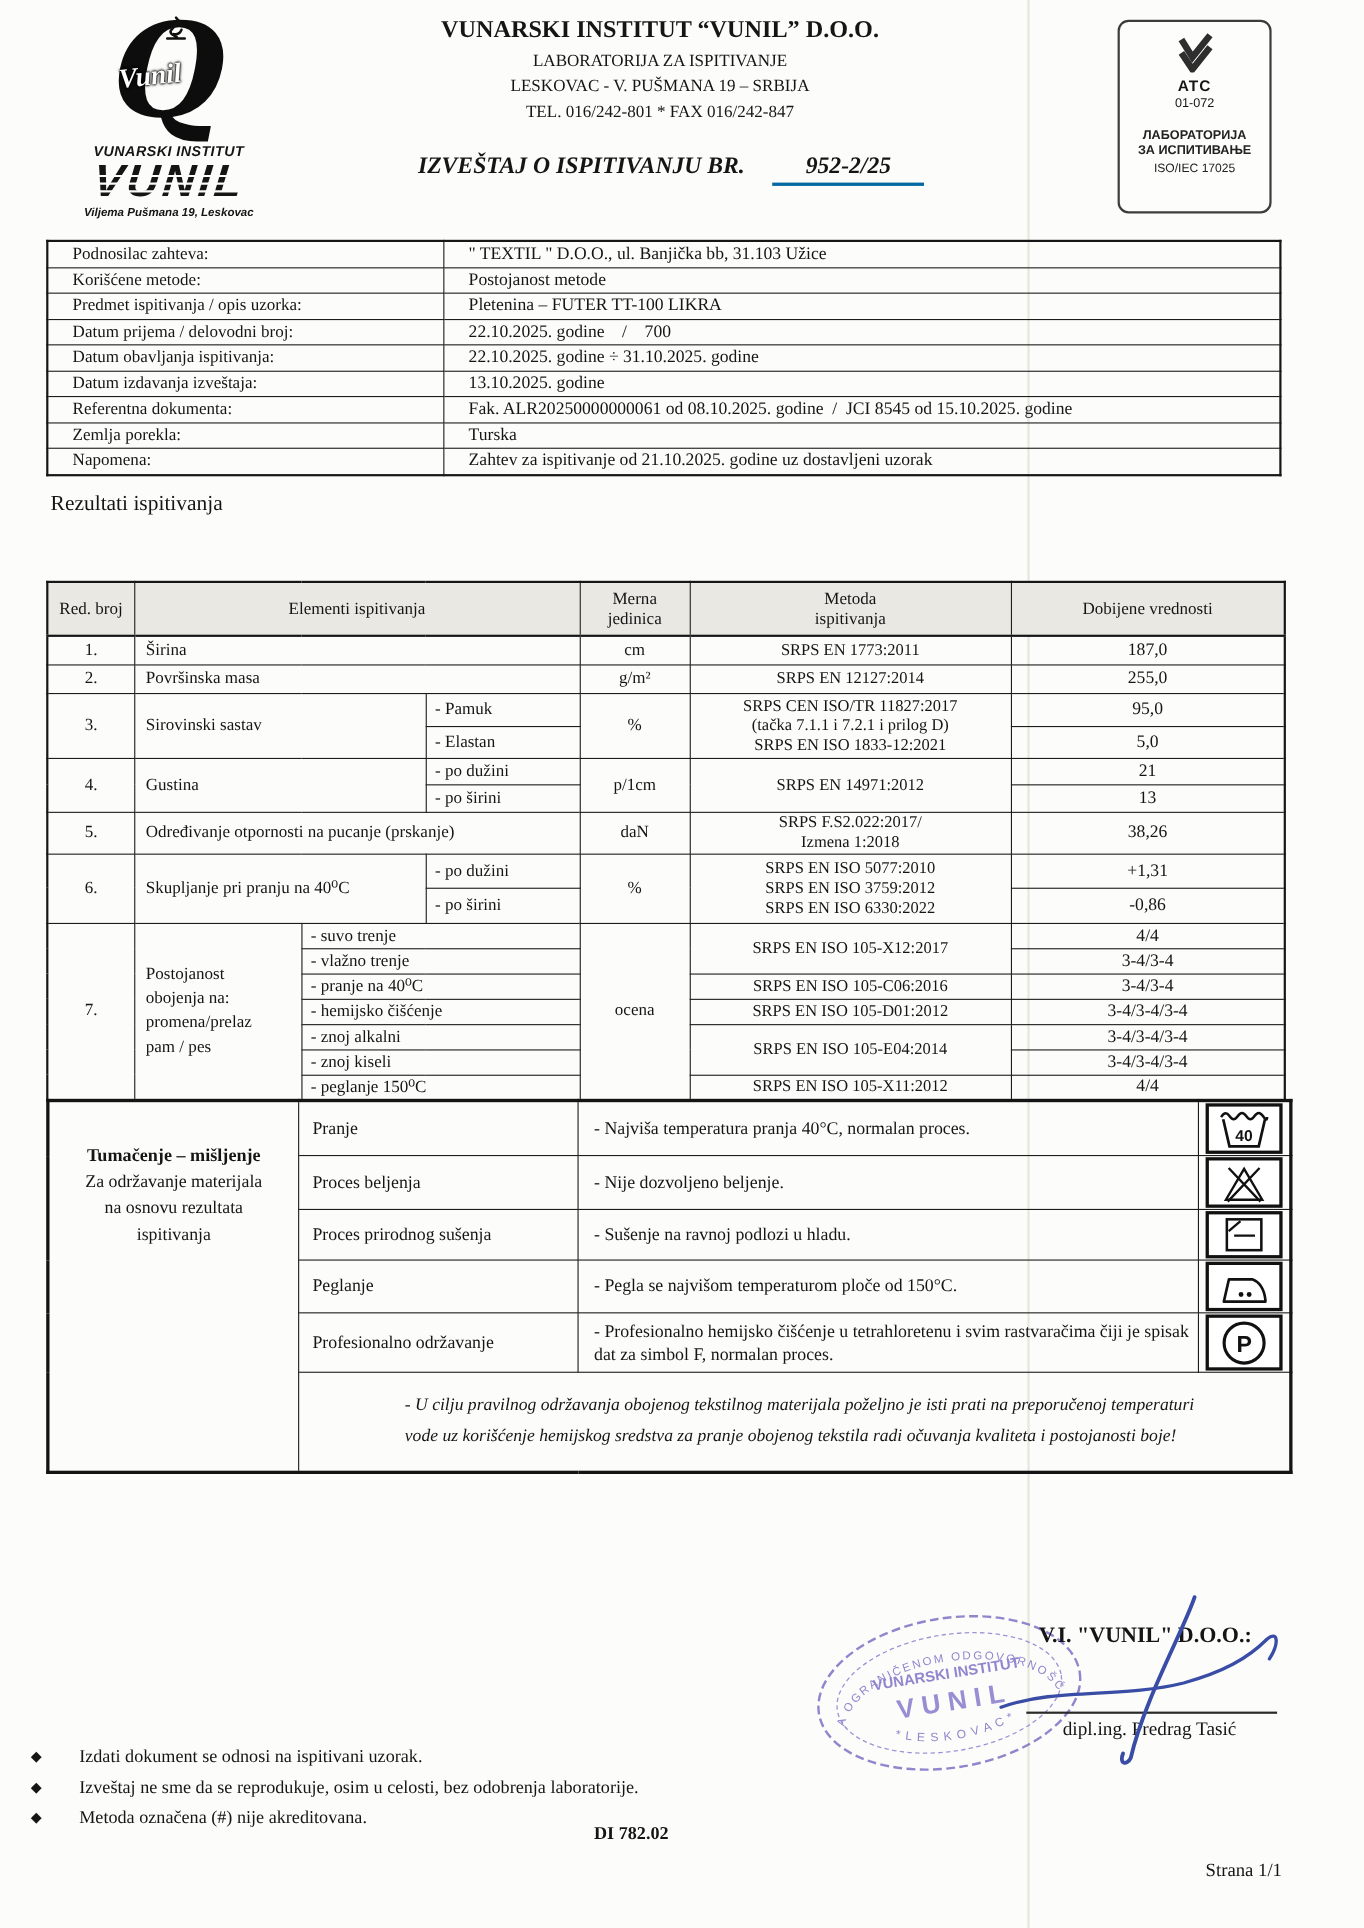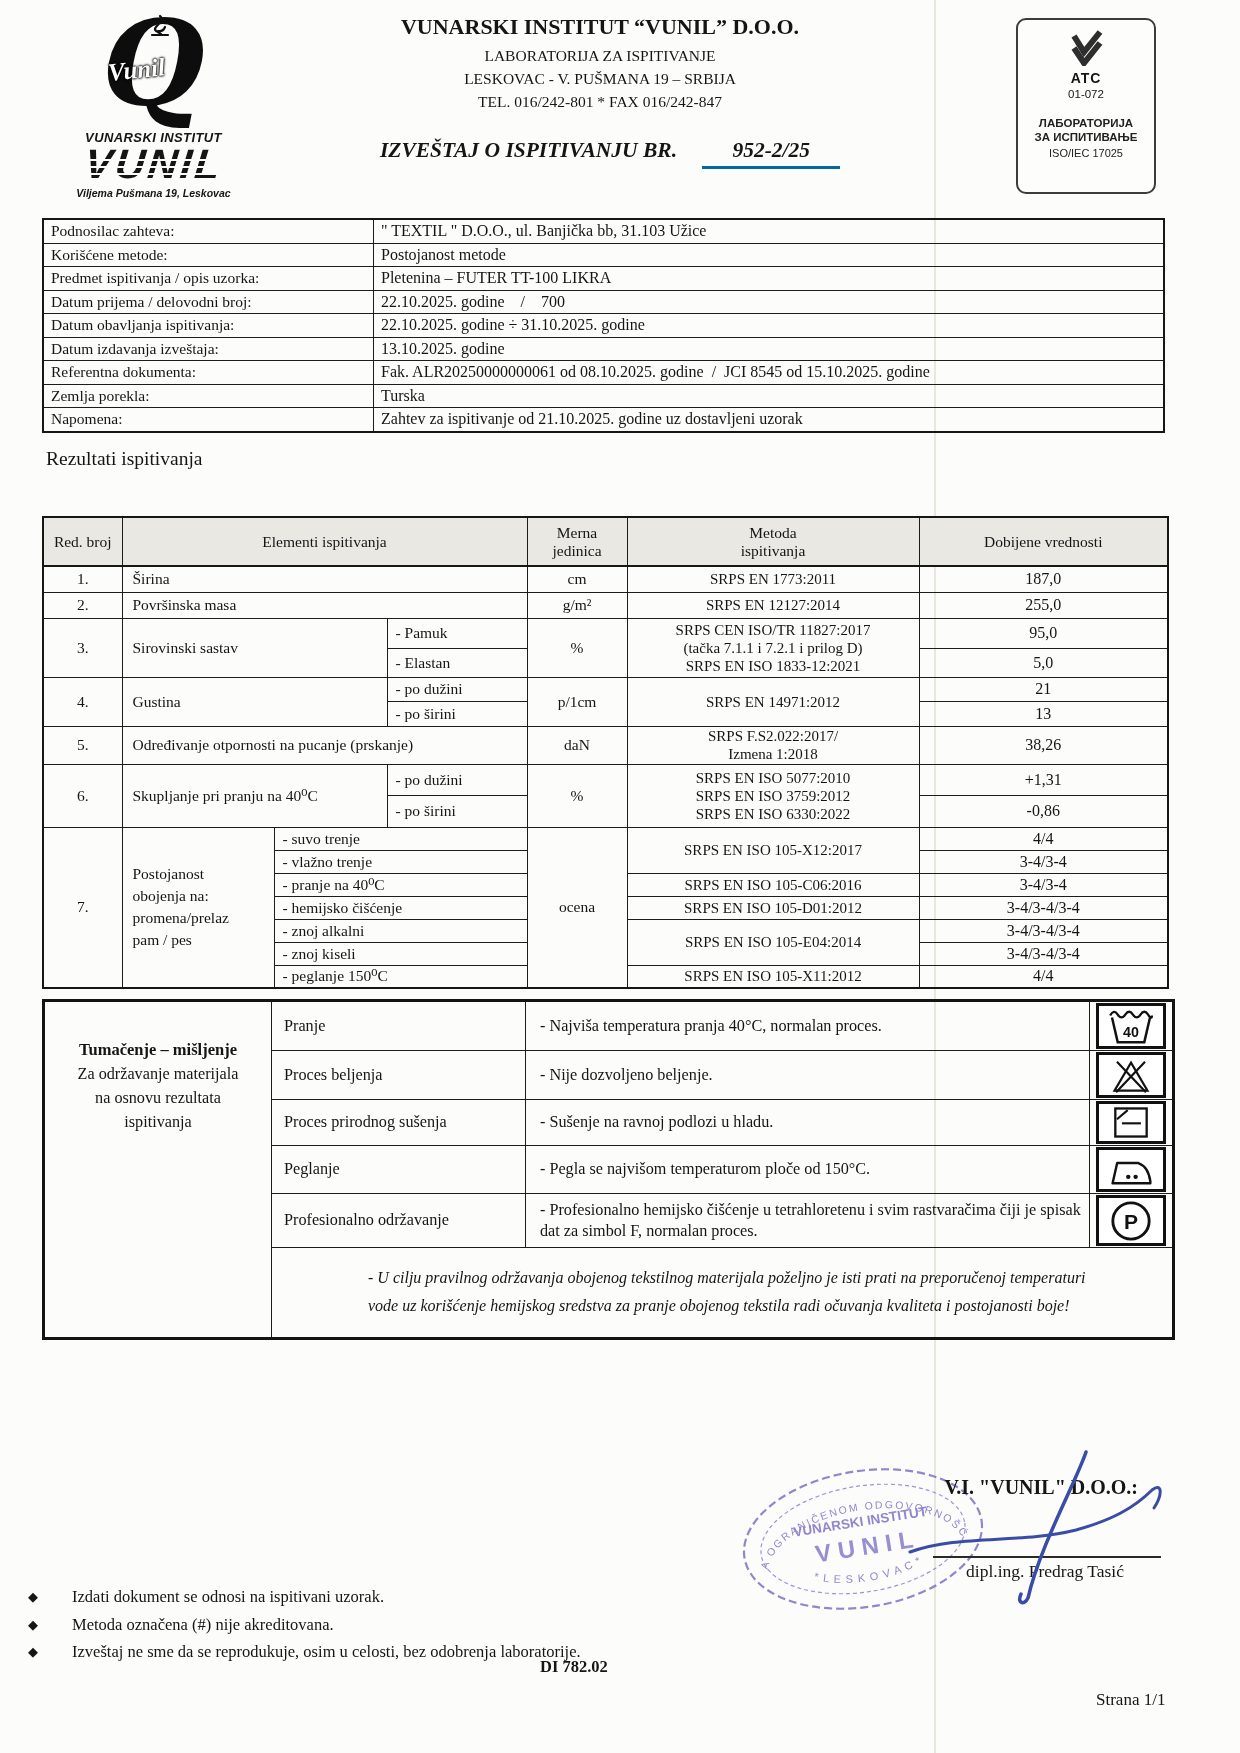--- a/index.html
+++ b/index.html
@@ -34,27 +34,27 @@
   .atc{font-weight:bold;font-size:14px;margin-top:4px;letter-spacing:1px;}
   .bnum{font-size:11.5px;margin-top:2px;}
   .cyr{margin-top:16px;font-size:11.5px;text-align:center;line-height:14px;font-weight:bold;color:#222;}
   .iso{font-size:11px;margin-top:3px;color:#222;}
 
   
   table{border-collapse:collapse;table-layout:fixed;}
   td,th{border:1.6px solid #1c1c1c;font-size:15.5px;padding:0 6px;overflow:hidden;}
 
   .info-table{position:absolute;left:42px;top:218px;width:1123px;border:2.5px solid #161616;}
-  .info-table td{height:20.5px;padding:1px 7px;}
+  .info-table td{height:20.5px;padding:1px 22px;}
   .info-table td.lbl{width:315px;}
   .info-table td.val{font-size:16px;}
 
   .res-title{position:absolute;left:46px;top:448px;font-size:19.5px;}
 
-  .res-table{position:absolute;left:42px;top:516px;width:1125px;border:2.5px solid #161616;}
+  .res-table{position:absolute;left:42px;top:528px;width:1125px;border:2.5px solid #161616;}
   .res-table th{background:#e9e8e3;font-weight:normal;}
   .res-table .hrow{height:49px;}
   .res-table .hrow th{border-bottom:2.5px solid #161616;}
   .hw2{width:110px;margin:0 auto;}
   .c{text-align:center;}
   td.el{padding-left:10px;}
   td.sub{padding-left:8px;}
   td.unit{text-align:center;}
   td.met{text-align:center;font-size:15px;line-height:18px;}
   td.valc{text-align:center;font-size:16px;}
@@ -424,18 +424,18 @@
   </div>
   <div class="sig-line"></div>
   <div class="sig-name">dipl.ing. Predrag Tasić</div>
   <svg class="scribble" width="290" height="160" viewBox="0 0 290 160">
     <path d="M196 4 C186 34 150 98 138 150 C134 158 127 155 131 146" stroke="#3a4da6" stroke-width="3.5" fill="none" stroke-linecap="round"></path>
     <path d="M20 104 C70 86 130 96 186 82 C222 72 244 60 262 42 C272 34 273 46 264 60" stroke="#3a4da6" stroke-width="3" fill="none" stroke-linecap="round"></path>
   </svg>
 
   <div class="bullets">
     <div><span class="blt">◆</span><span>Izdati dokument se odnosi na ispitivani uzorak.</span></div>
+    <div><span class="blt">◆</span><span>Izveštaj ne sme da se reprodukuje, osim u celosti, bez odobrenja laboratorije.</span></div>
     <div><span class="blt">◆</span><span>Metoda označena (#) nije akreditovana.</span></div>
-    <div><span class="blt">◆</span><span>Izveštaj ne sme da se reprodukuje, osim u celosti, bez odobrenja laboratorije.</span></div>
   </div>
   <div class="di">DI 782.02</div>
   <div class="strana">Strana 1/1</div>
 </div>
 
 </body></html>

